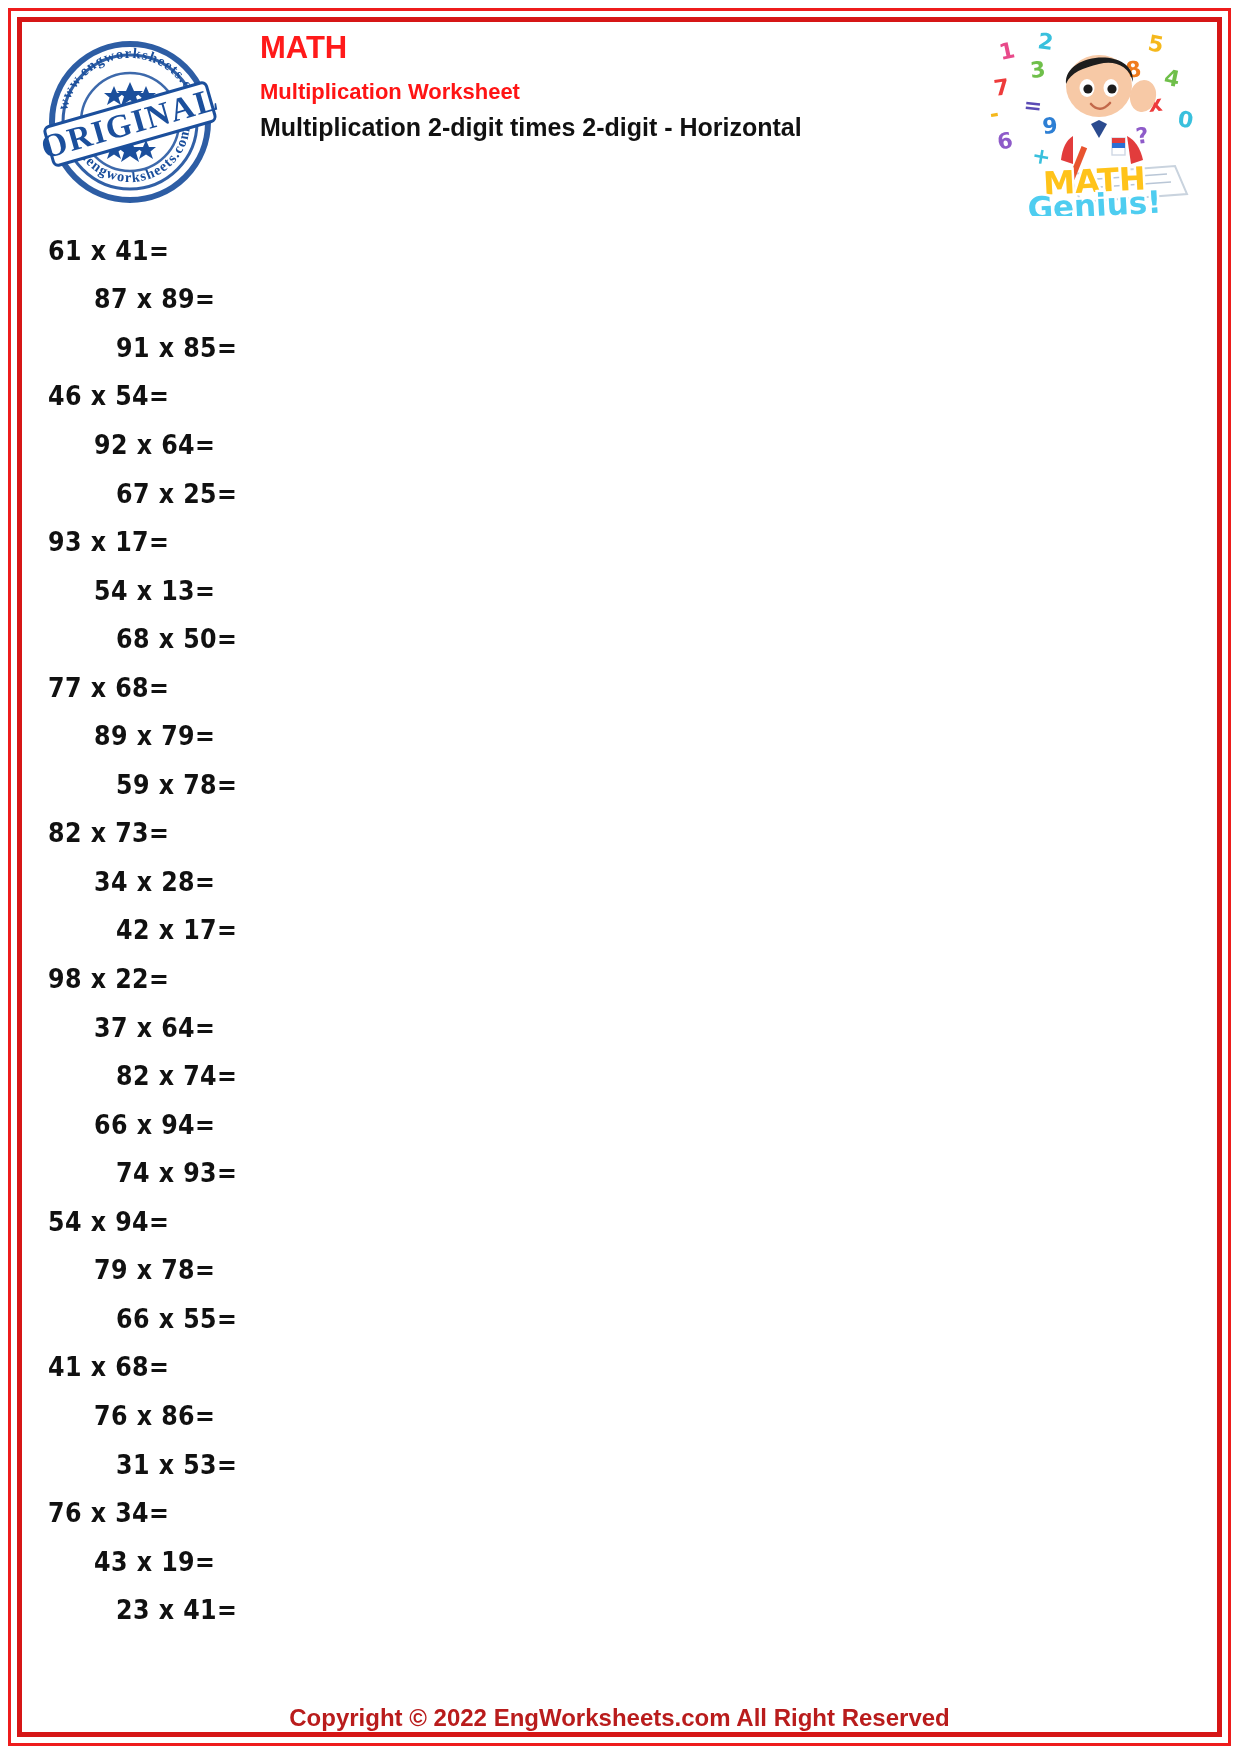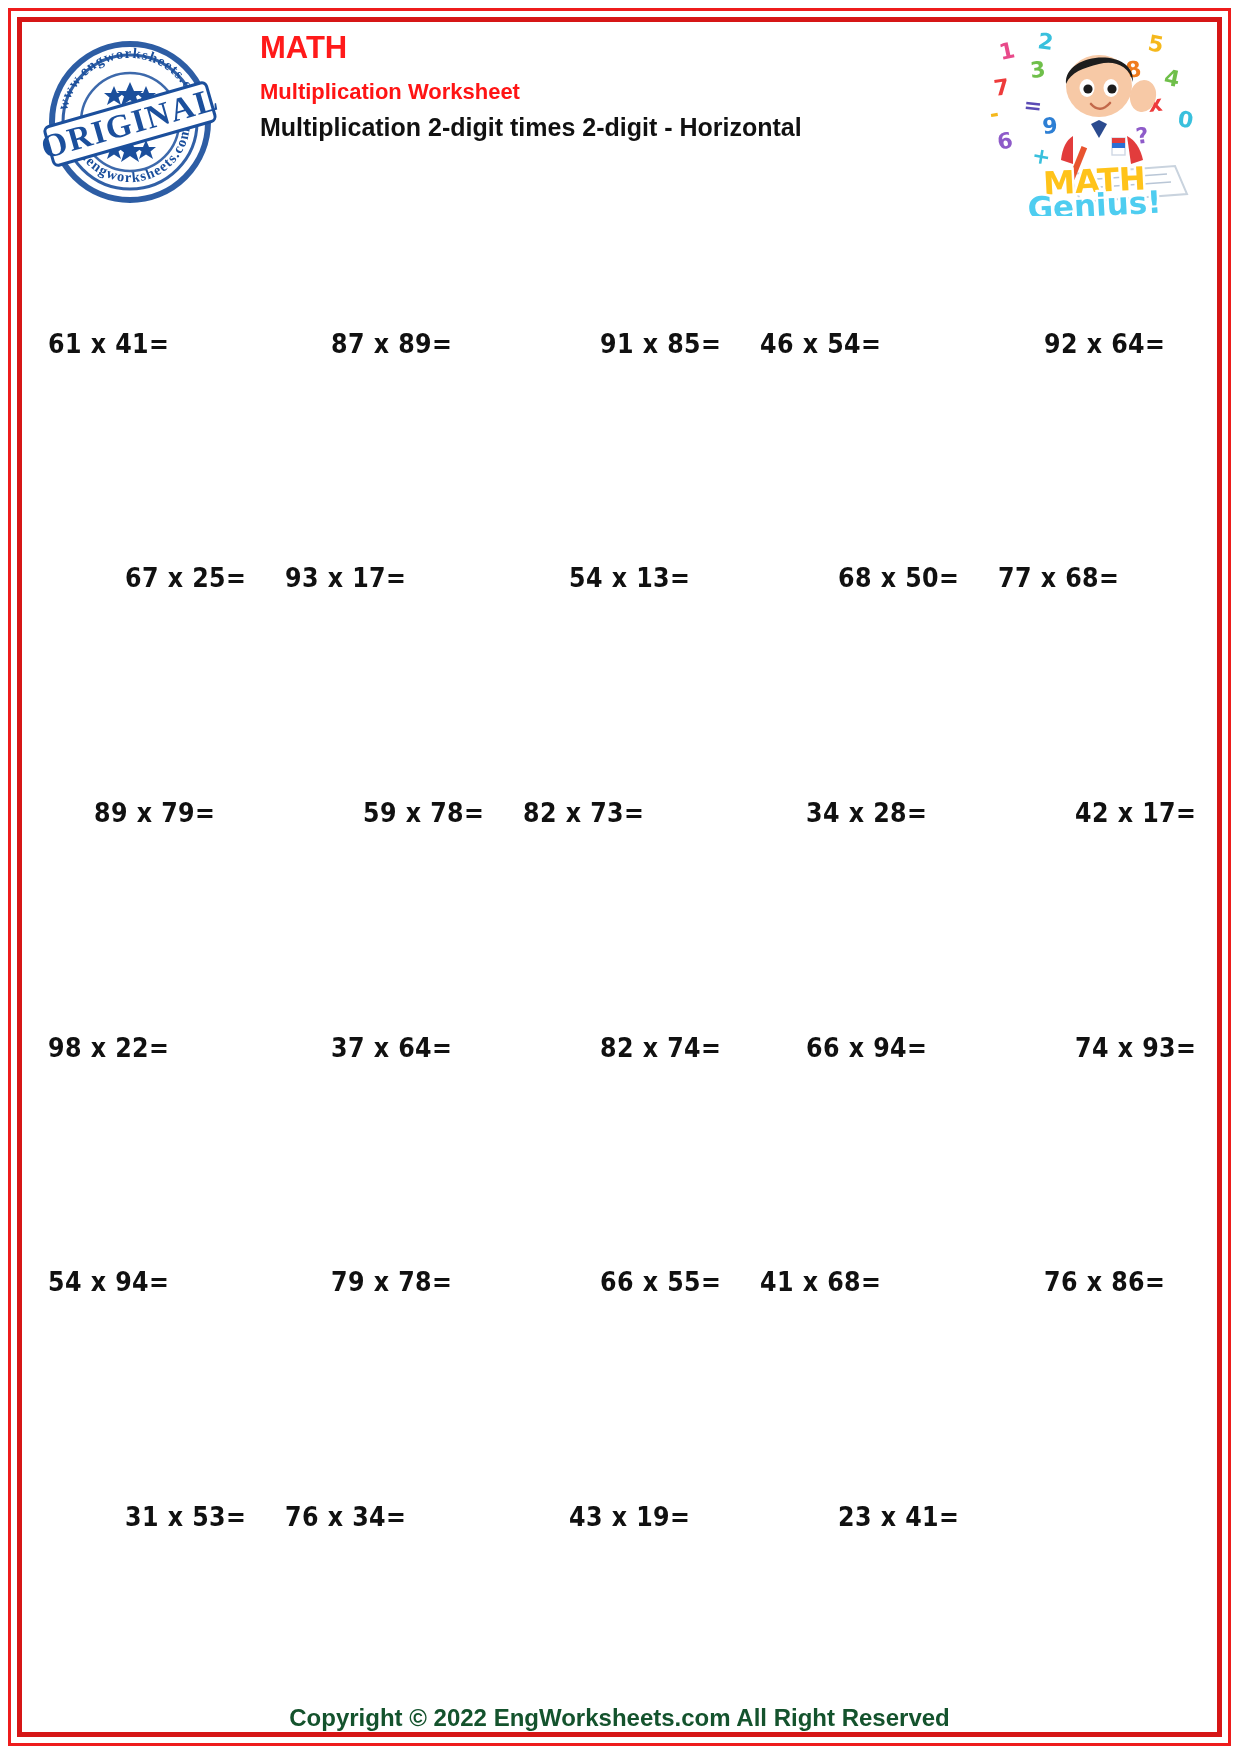--- a/index.html
+++ b/index.html
@@ -104,51 +104,51 @@
   .logo svg { display: block; }
 
   
   .problems {
     position: absolute;
     left: 26px;
     top: 226px;
     right: 26px;
     height: 1408px;
     display: grid;
-    grid-template-columns: 1fr 1fr 1fr 1fr 1fr;
+    grid-template-columns: 1fr;
     grid-auto-rows: 1fr;
   }
   .cell {
     display: flex;
     align-items: center;
   }
   .col-0 { padding-left: 22px; }
   .col-1 { padding-left: 68px; text-align: center; }
-  .col-2 { padding-left: 90px; justify-content: flex-end; }
+  .col-2 { padding-left: 90px; }
   .problem {
     font-family: "DejaVu Sans", sans-serif;
     font-size: 27px;
     font-weight: bold;
     color: #111111;
     letter-spacing: 0.5px;
     white-space: nowrap;
     transform: scaleX(0.88);
     transform-origin: left center;
   }
 
   
   .footer {
     position: absolute;
     left: 26px;
     right: 26px;
     bottom: 22px;
     text-align: center;
   }
   .footer-text {
-    color: #14532d;
+    color: #b91c1c;
     font-size: 24px;
     font-weight: bold;
     white-space: nowrap;
   }
 </style>
 </head>
 <body>
 
 <div class="page">
 

